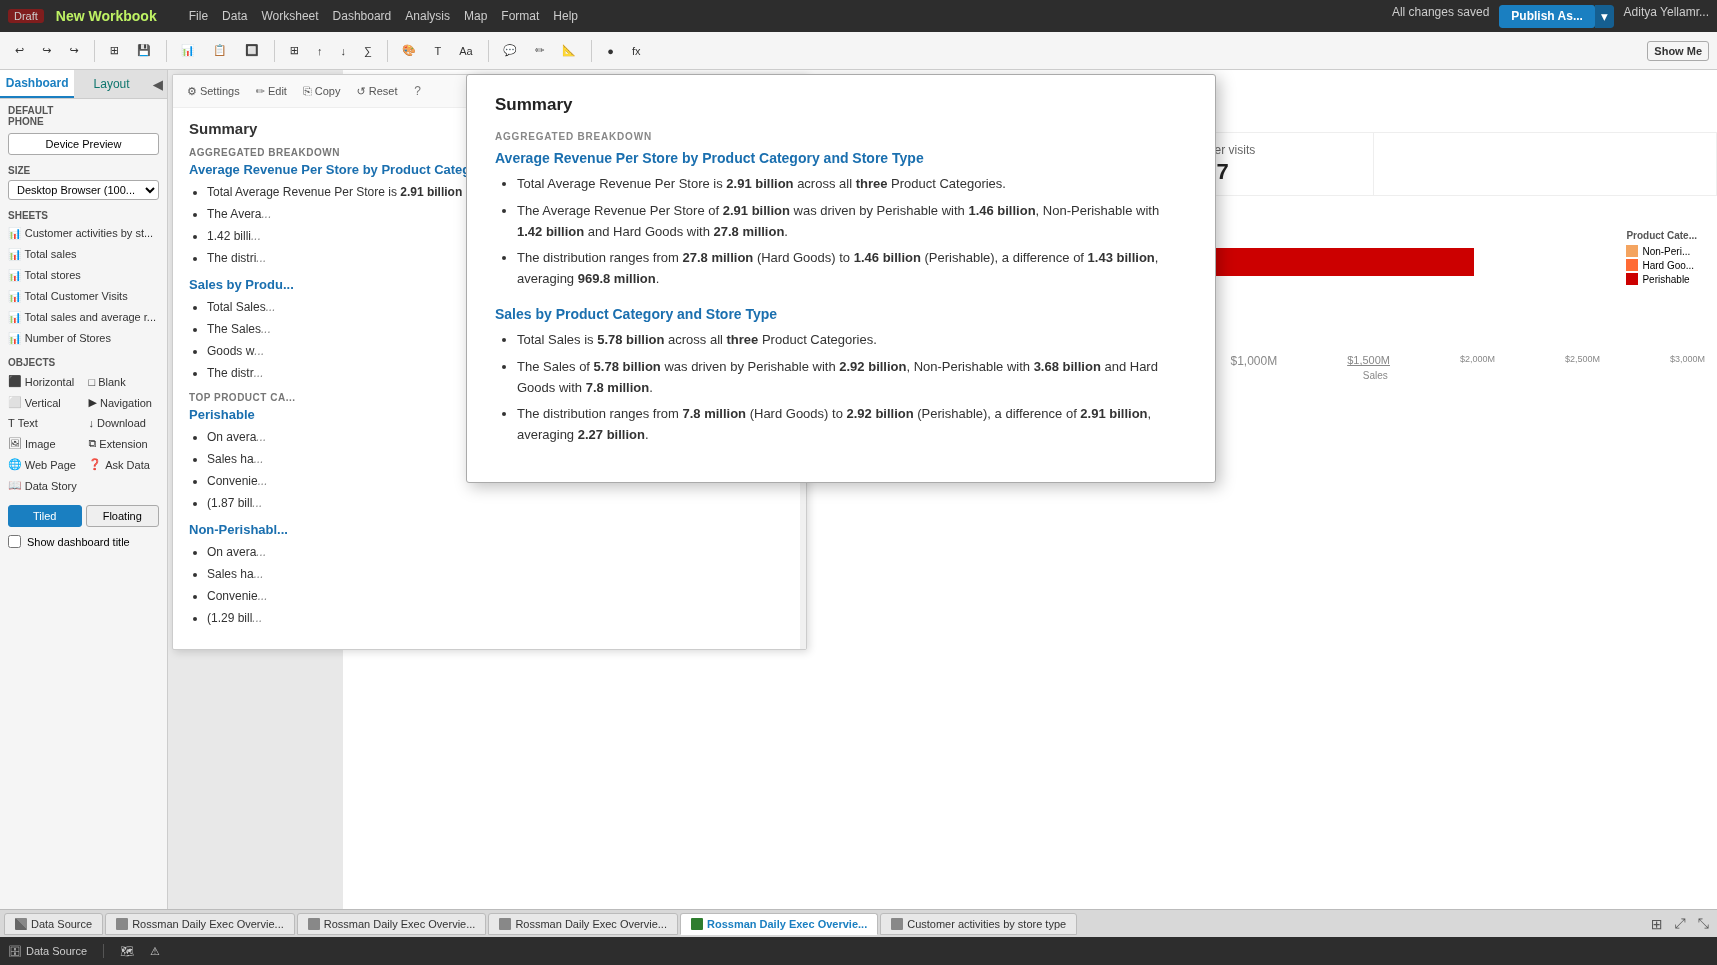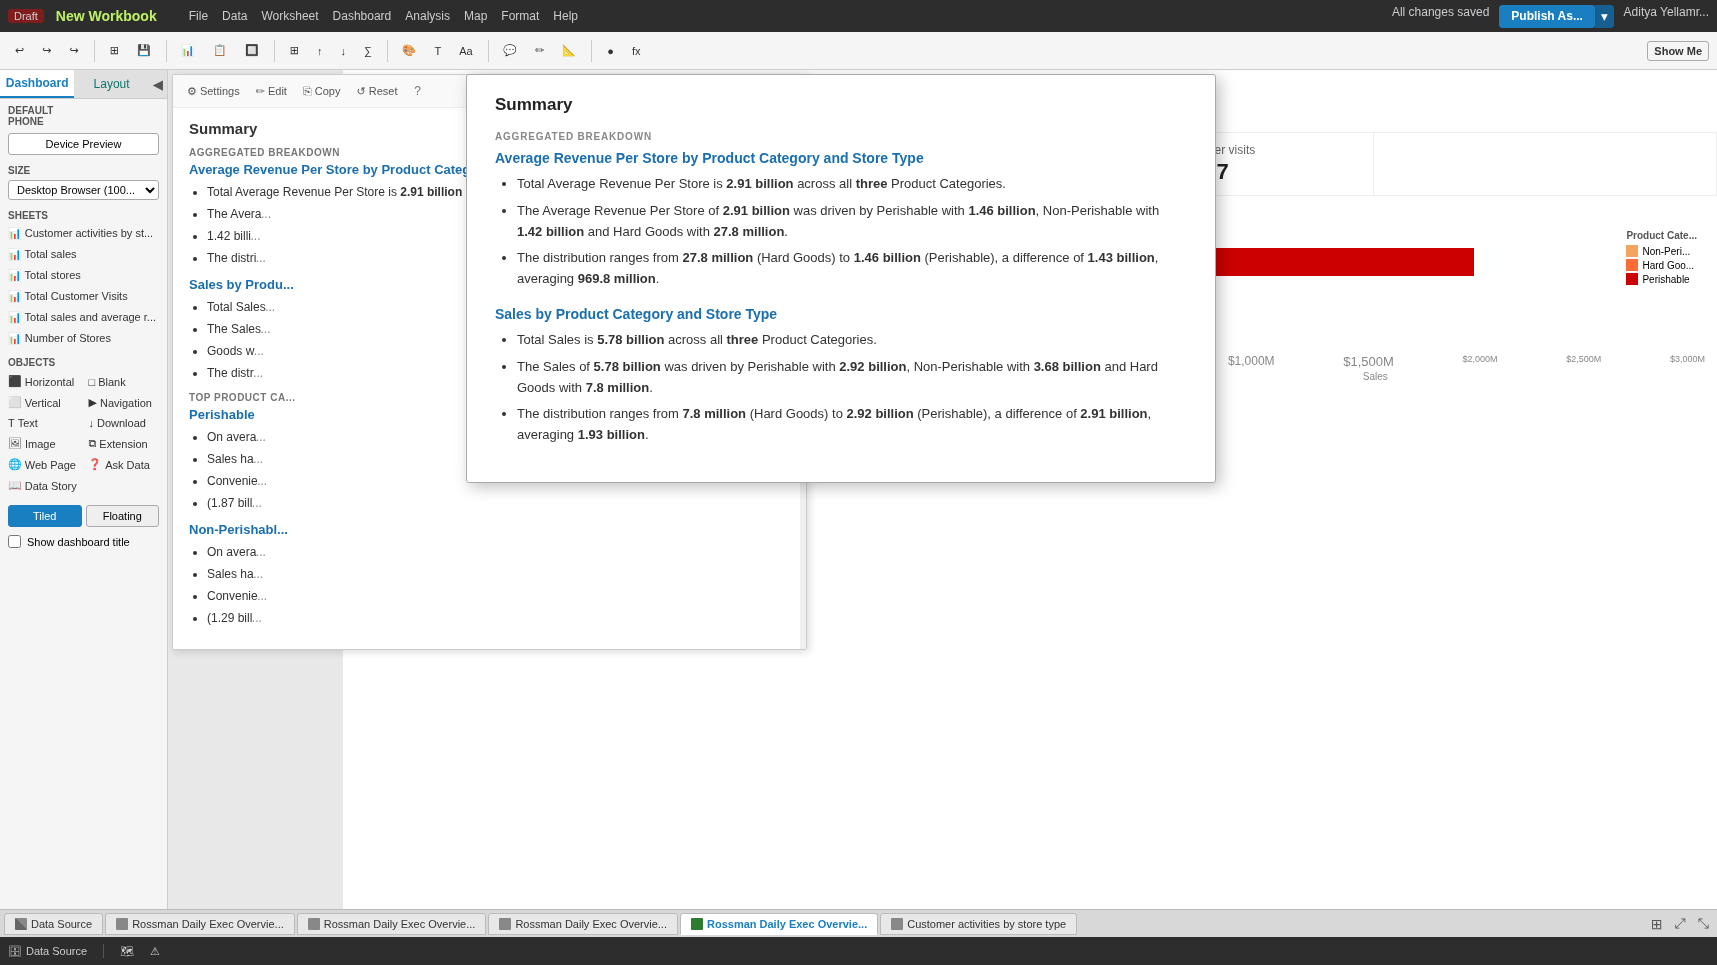--- a/index.html
+++ b/index.html
@@ -322,21 +322,21 @@
               <div style="display:flex;height:30px;align-items:center;gap:2px;margin-bottom:4px;">
                 <div style="width:15%;height:22px;background:#CC3300;"></div>
               </div>
               <div style="display:flex;height:30px;align-items:center;gap:2px;margin-bottom:4px;">
                 <div style="width:22%;height:22px;background:#993300;"></div>
               </div>
               <div style="display:flex;justify-content:space-between;margin-top:4px;">
                 <span style="font-size:9px;color:#888;">$0M</span>
                 <span style="font-size:9px;color:#888;">$500M</span>
                 <span style="font-size:12px;color:#888;">$1,000M</span>
-                <span style="font-size:13px;color:#888;">$1,500M</span>
+                <span style="font-size:11px;color:#888;text-decoration:underline;">$1,500M</span>
                 <span style="font-size:9px;color:#888;">$2,000M</span>
                 <span style="font-size:9px;color:#888;">$2,500M</span>
                 <span style="font-size:9px;color:#888;">$3,000M</span>
               </div>
               <div style="text-align:center;font-size:10px;color:#888;margin-top:2px;">Sales</div>
             </div>
           </div>
         </div>
       </div>
     </div>
@@ -406,21 +406,21 @@
         </ul>
         <a class="popup-section-link">Sales by Product Category and Store Type</a>
         <ul class="popup-bullets">
           <li>
             Total Sales is <strong>5.78 billion</strong> across all <strong>three</strong> Product Categories.
           </li>
           <li>
             The Sales of <strong>5.78 billion</strong> was driven by Perishable with <strong>2.92 billion</strong>, Non-Perishable with <strong>3.68 billion</strong> and Hard Goods with <strong>7.8 million</strong>.
           </li>
           <li>
-            The distribution ranges from <strong>7.8 million</strong> (Hard Goods) to <strong>2.92 billion</strong> (Perishable), a difference of <strong>2.91 billion</strong>, averaging <strong>1.93 billion</strong>.
+            The distribution ranges from <strong>7.8 million</strong> (Hard Goods) to <strong>2.92 billion</strong> (Perishable), a difference of <strong>2.91 billion</strong>, averaging <strong>2.27 billion</strong>.
           </li>
         </ul>
       </div>
     </div>
 
   </div>
 </div>
 
 <div class="bottom-tabs">
   <div class="btab">

